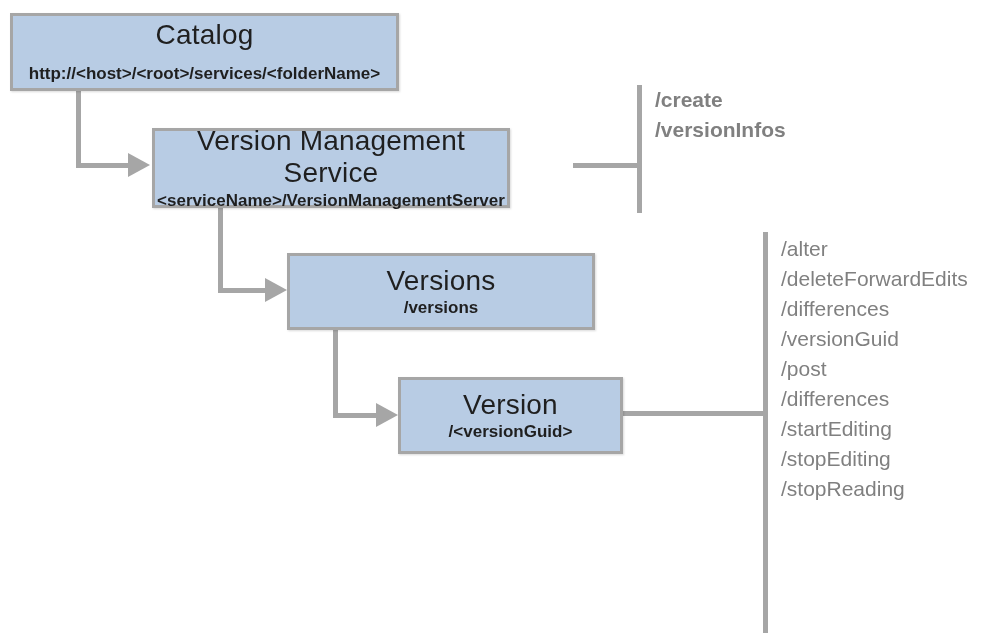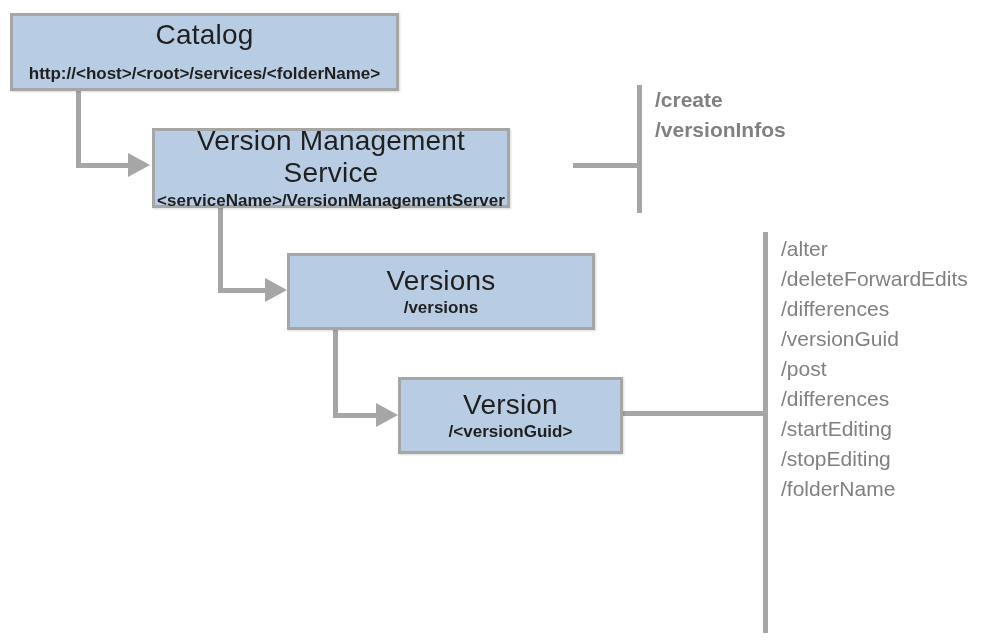--- a/index.html
+++ b/index.html
@@ -117,16 +117,16 @@
     </div>
   <div class="op-list" id="ops-version">
       <div class="op-item">/alter</div>
       <div class="op-item">/deleteForwardEdits</div>
       <div class="op-item">/differences</div>
       <div class="op-item">/versionGuid</div>
       <div class="op-item">/post</div>
       <div class="op-item">/differences</div>
       <div class="op-item">/startEditing</div>
       <div class="op-item">/stopEditing</div>
-      <div class="op-item">/folderName</div>
+      <div class="op-item">/stopReading</div>
     </div>
 
 </div>
 
 </body></html>

